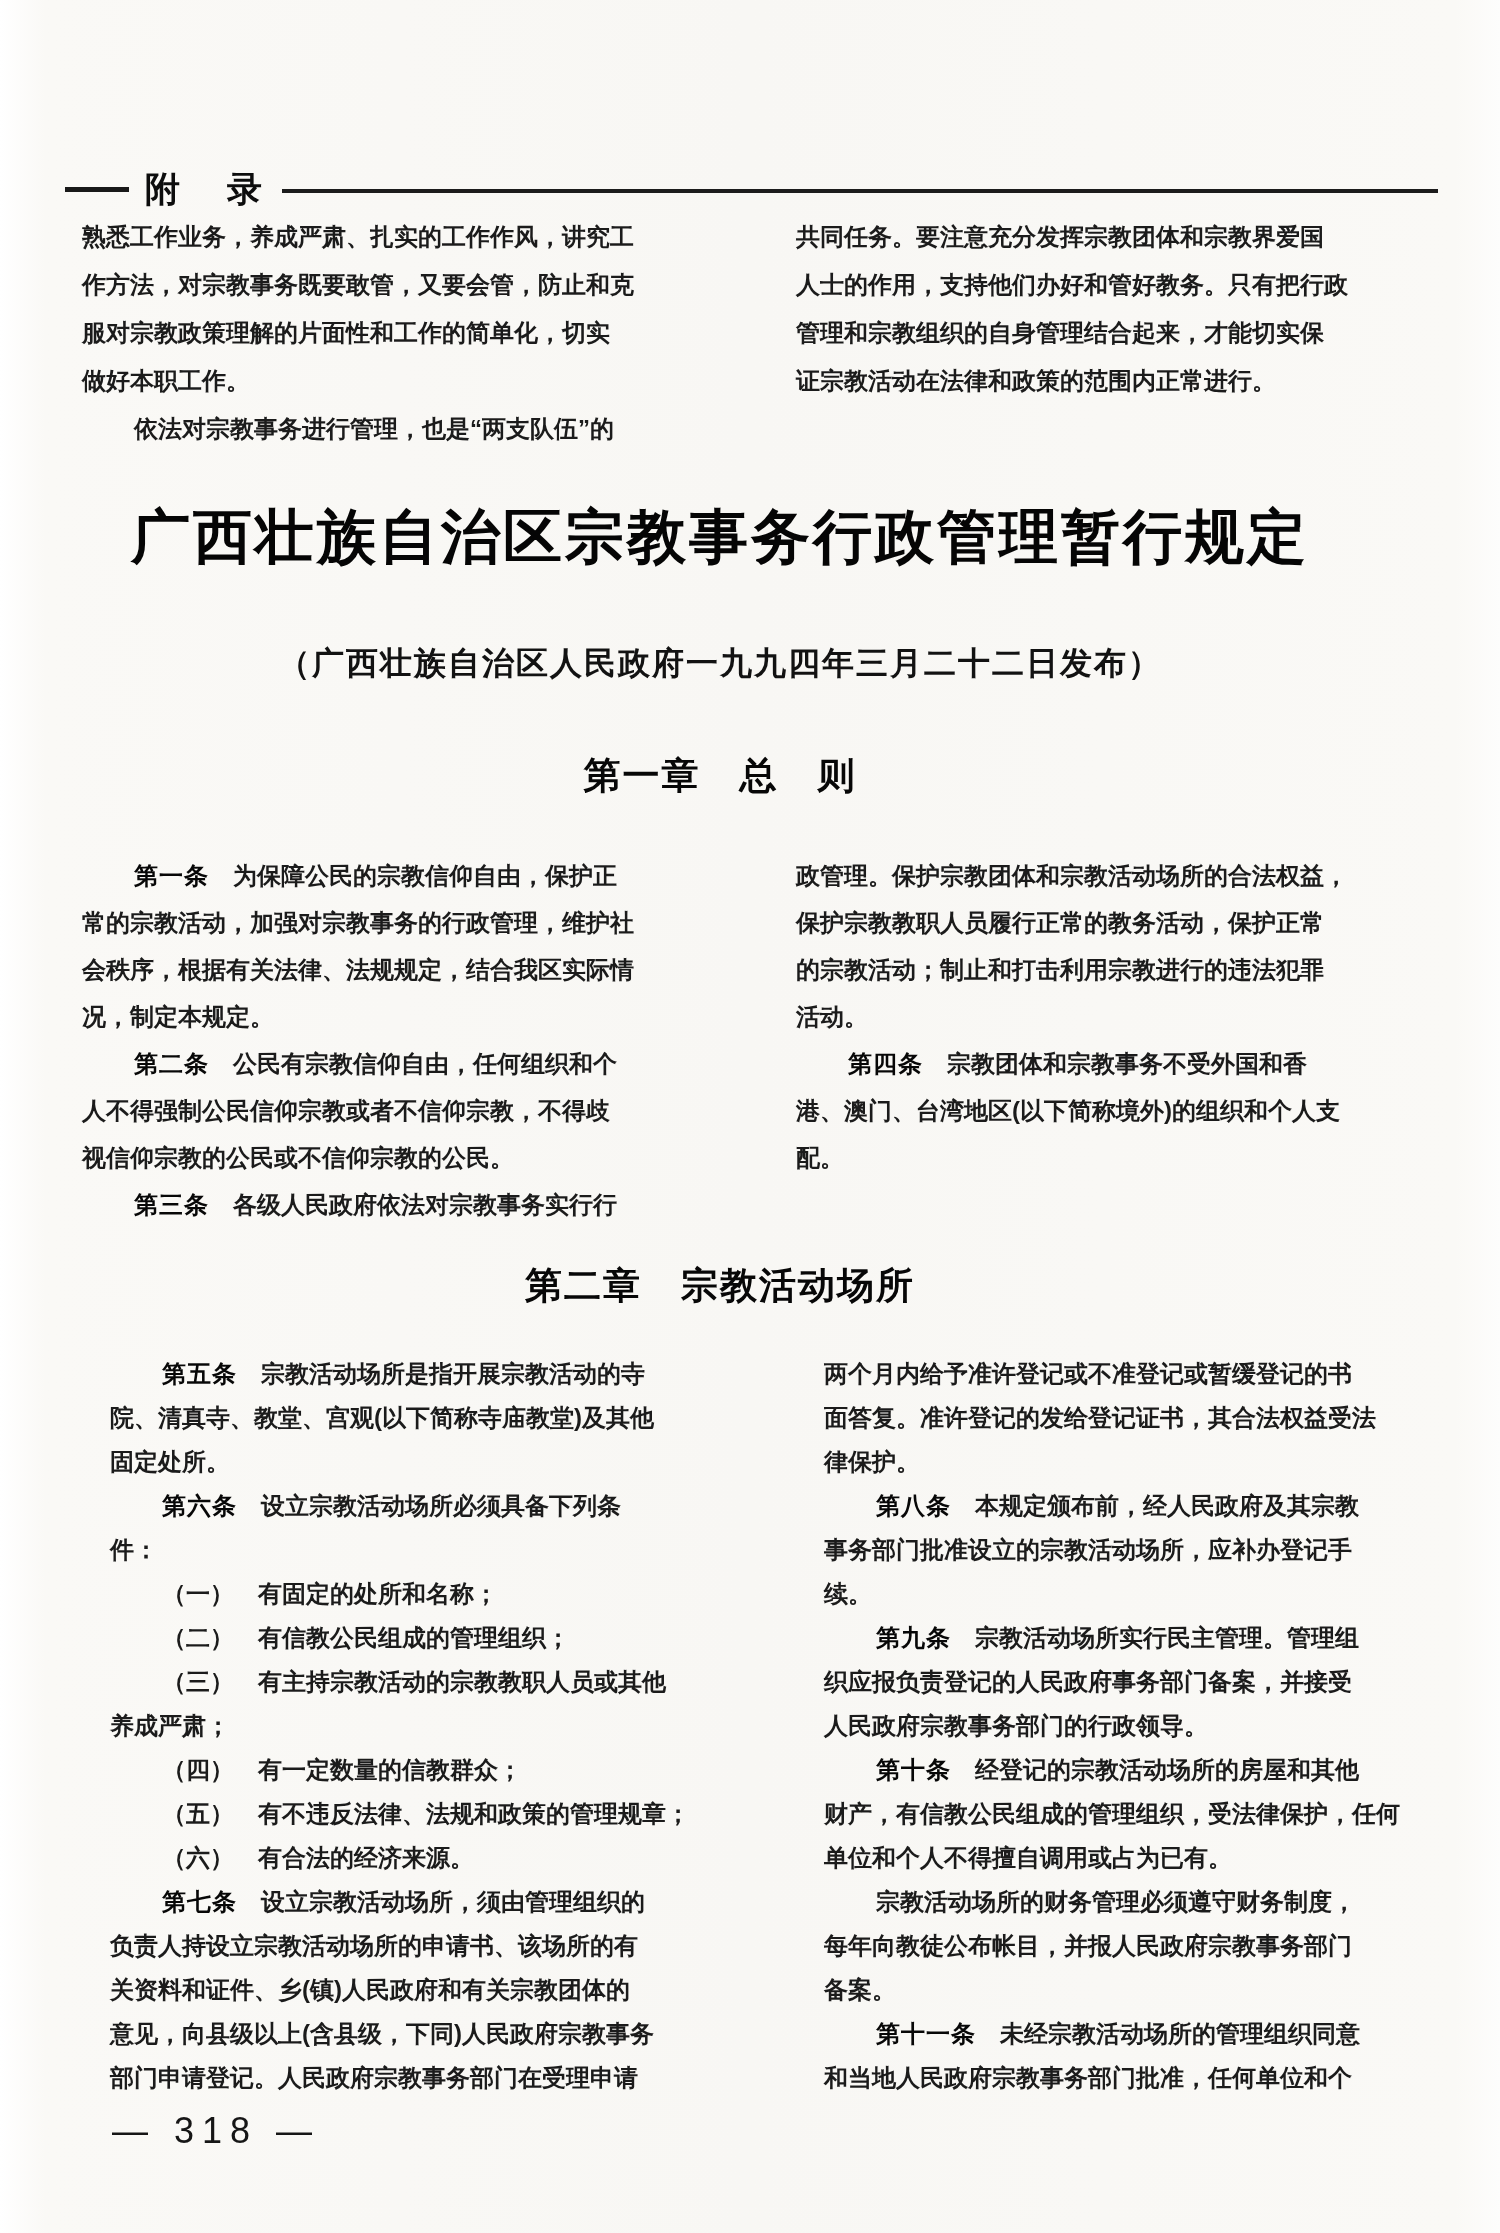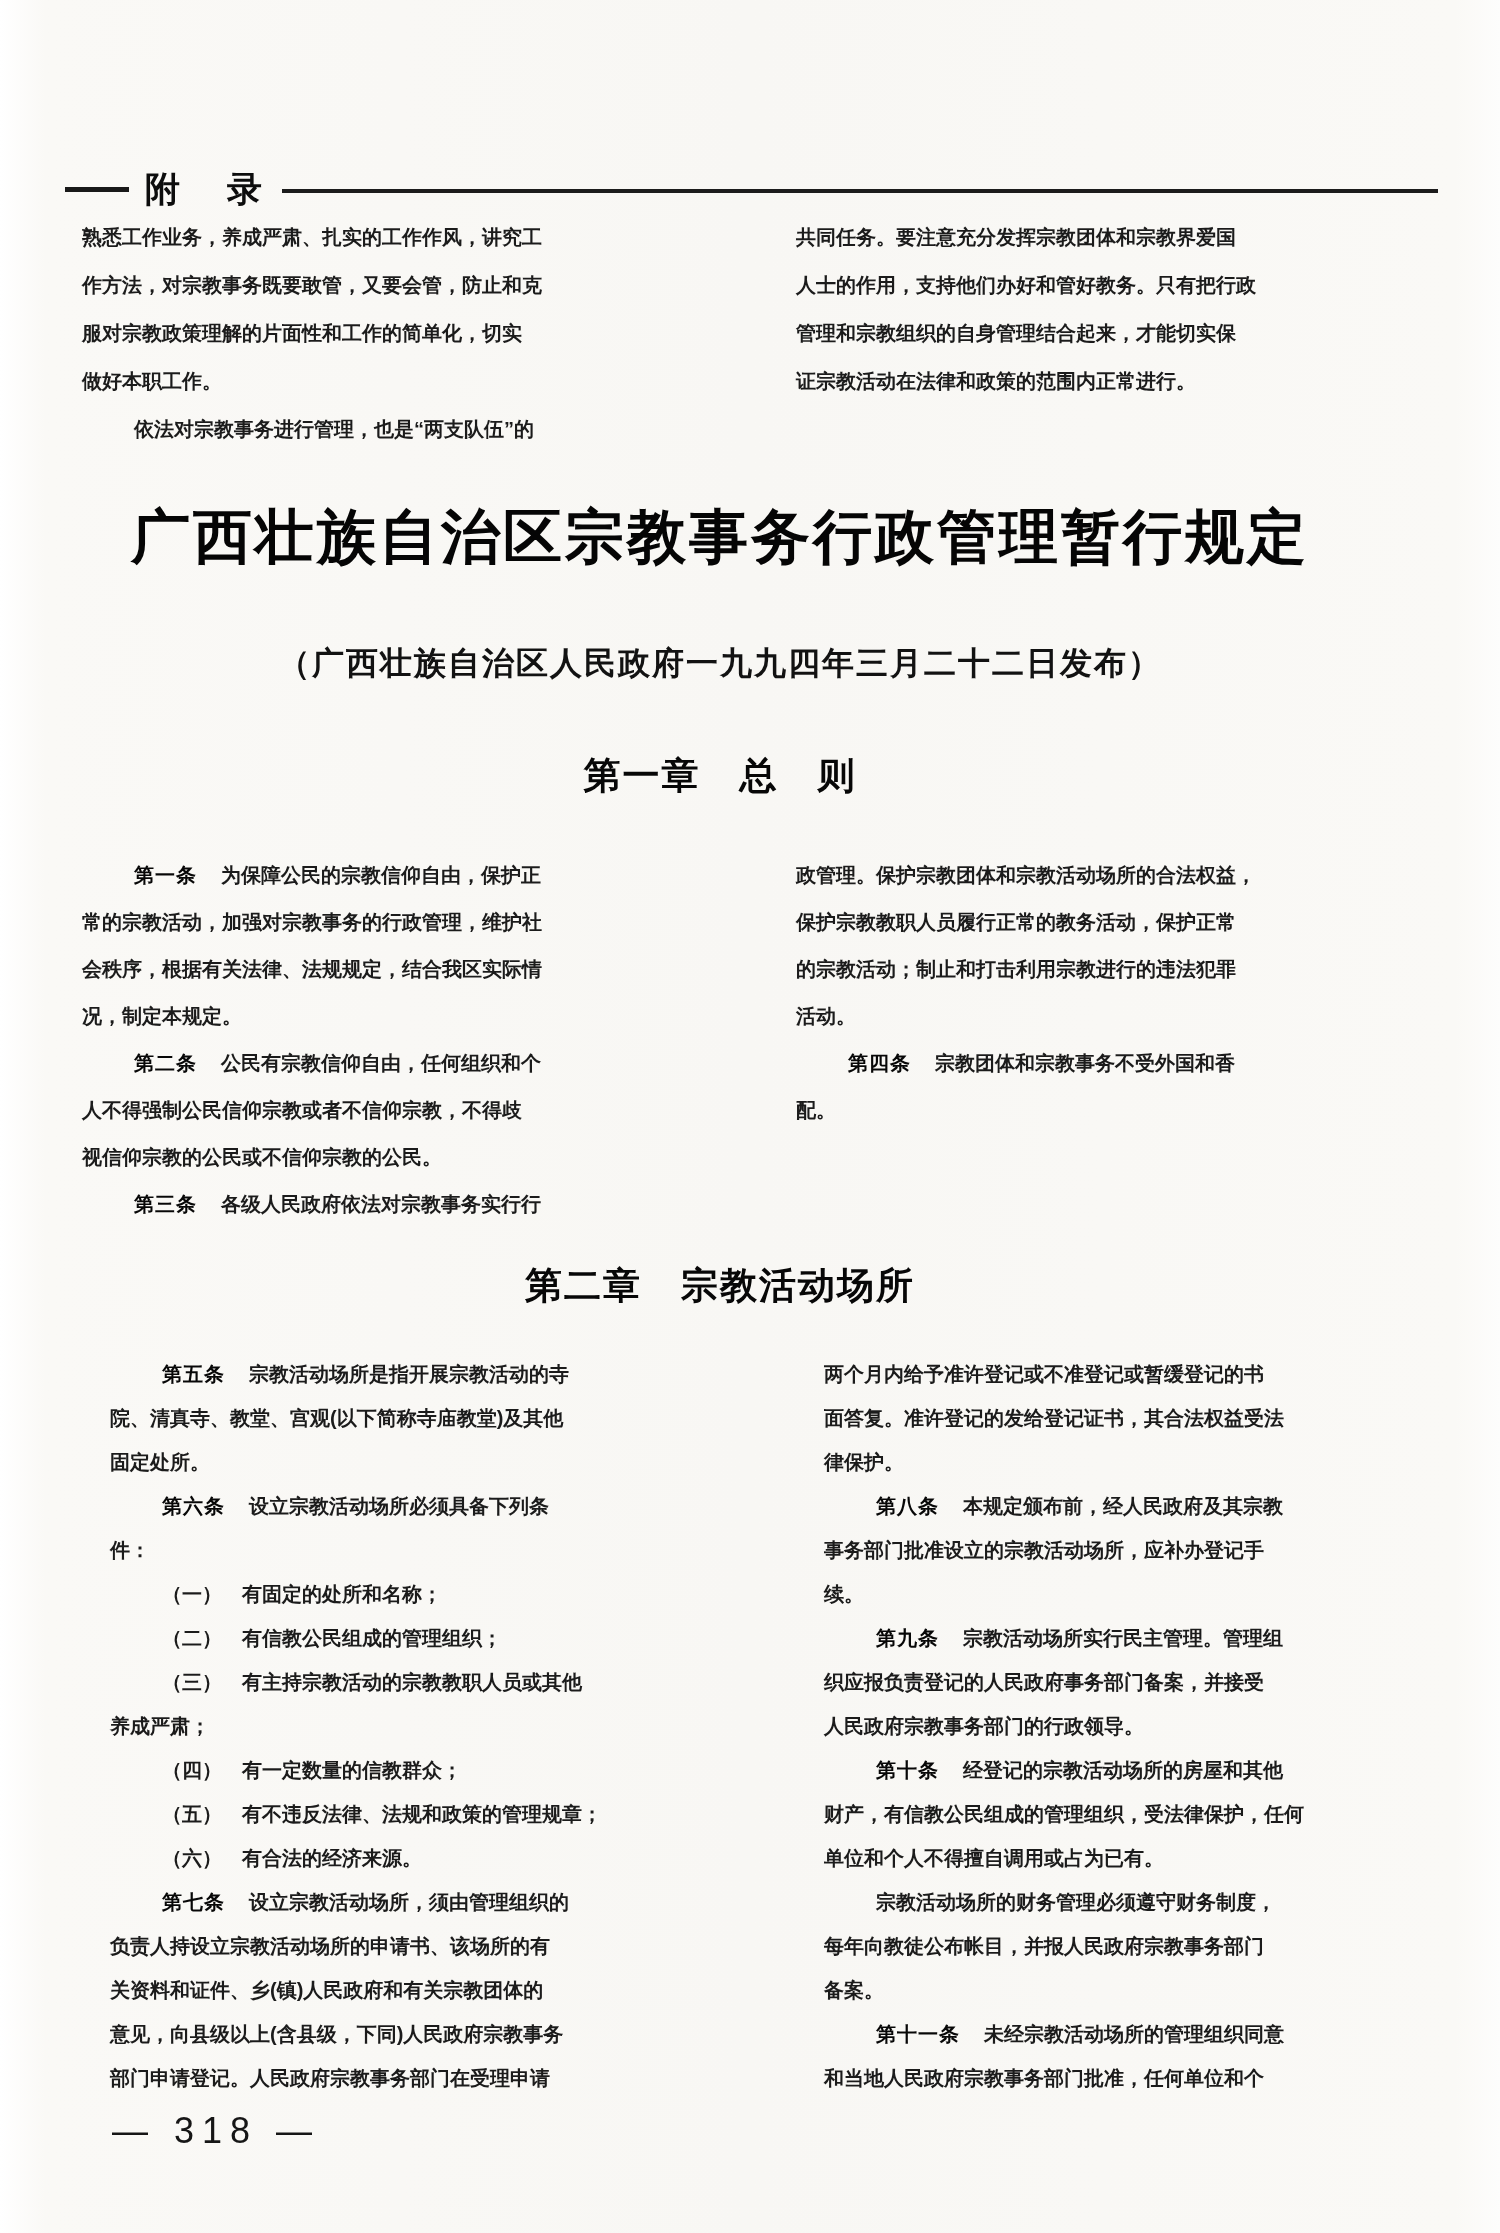--- a/index.html
+++ b/index.html
@@ -31,21 +31,21 @@
   
   .two-col {
     position:absolute; left:0; right:0;
     display:flex; padding-left:82px; gap:62px;
   }
   .col { width:652px; }
   .line { white-space:nowrap; font-weight:600; }
   .lh48 .line { line-height:48px; height:48px; }
   .lh47 .line { line-height:47px; height:47px; }
   .lh44 .line { line-height:44px; height:44px;margin-left:28px; }
-  .line { font-size:20px; }
+  .line { font-size:24px; }
   .line.ind { padding-left:52px; }
   .art { font-weight:700; color:#070707; margin-right:24px; letter-spacing:1px; }
   .art:empty { display:none; }
 
   .intro   { top:213px; }
   .ch1-body{ top:852px; }
   .ch2-body{ top:1352px; }
 
   .centered { position:absolute; left:0; width:1440px; text-align:center; }
   .doc-title {
@@ -135,20 +135,21 @@
         <p class="line"><span class="txt">政管理。保护宗教团体和宗教活动场所的合法权益，</span></p>
 
         <p class="line"><span class="txt">保护宗教教职人员履行正常的教务活动，保护正常</span></p>
 
         <p class="line"><span class="txt">的宗教活动；制止和打击利用宗教进行的违法犯罪</span></p>
 
         <p class="line"><span class="txt">活动。</span></p>
 
         <p class="line ind"><b class="art">第四条</b><span class="txt">宗教团体和宗教事务不受外国和香</span></p>
 
+        <p class="line"><span class="txt">港、澳门、台湾地区(以下简称境外)的组织和个人支</span></p>
 
         <p class="line"><span class="txt">配。</span></p>
 
     </div>
   </section>
 
   <h2 class="centered chapter-heading ch2-heading">第二章　宗教活动场所</h2>
 
   <section class="two-col ch2-body lh44">
     <div class="col">

